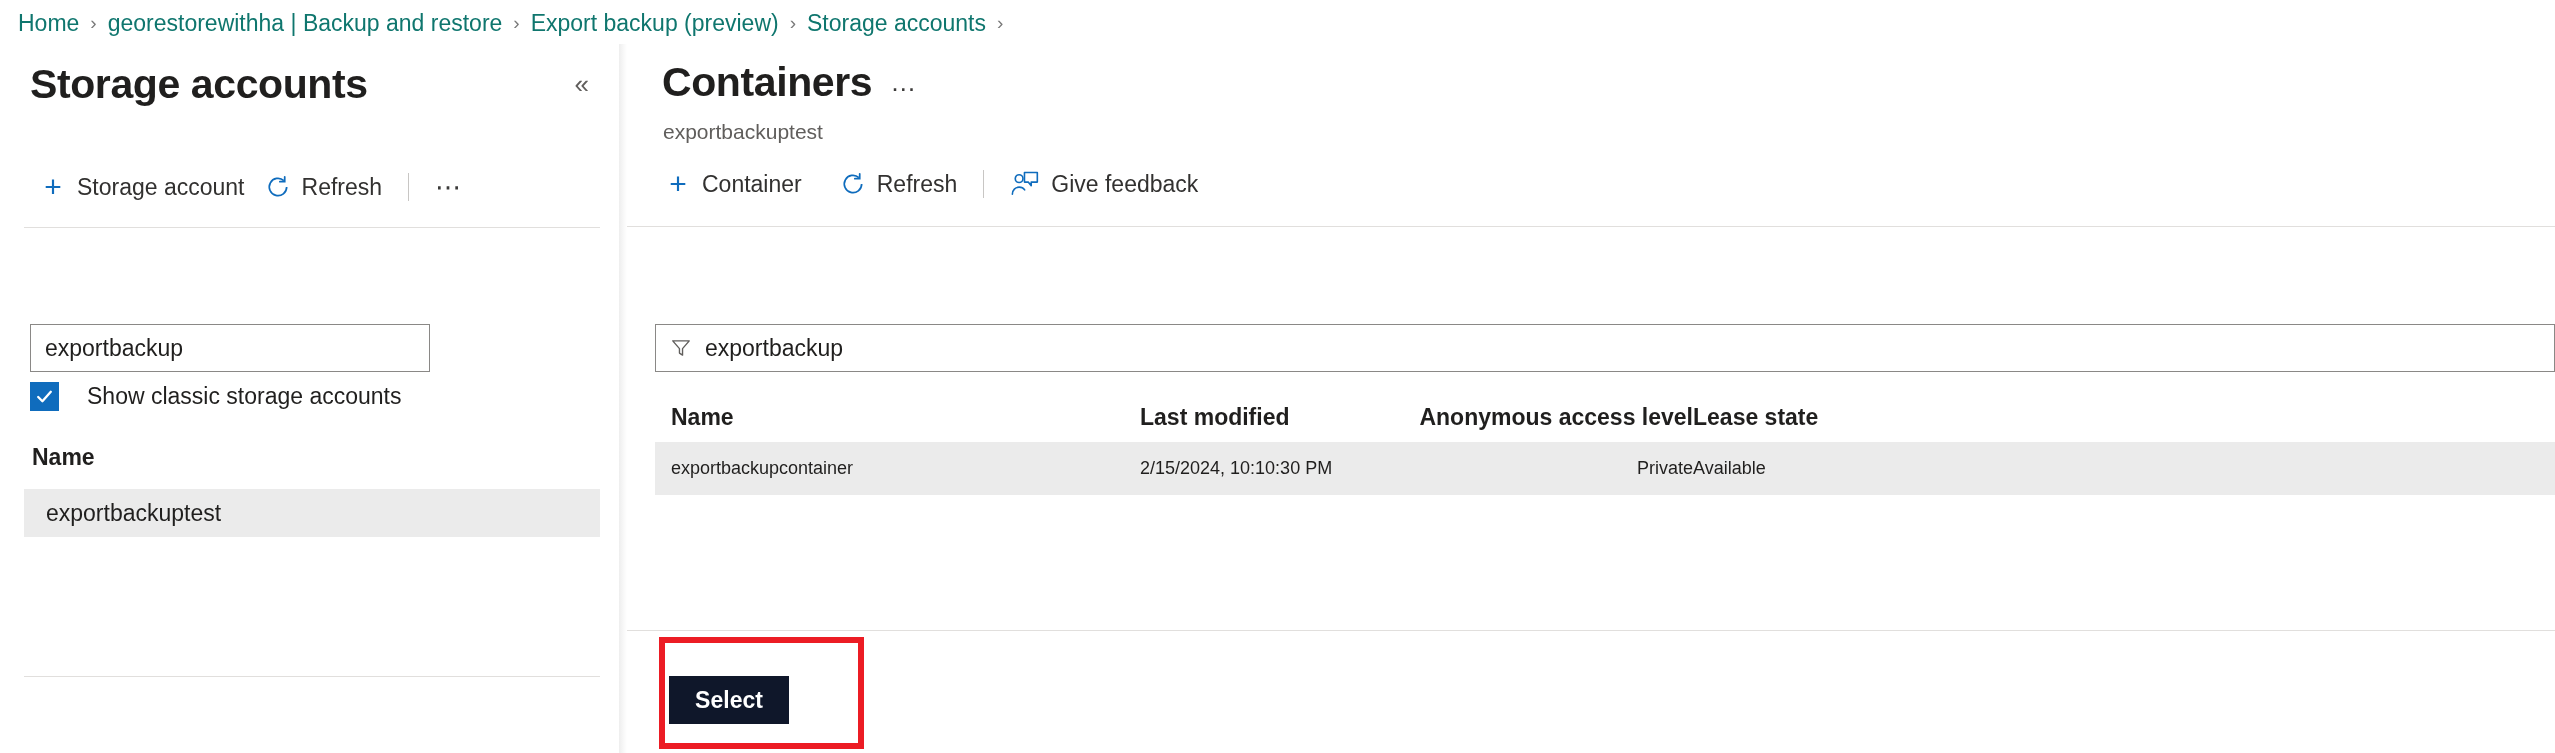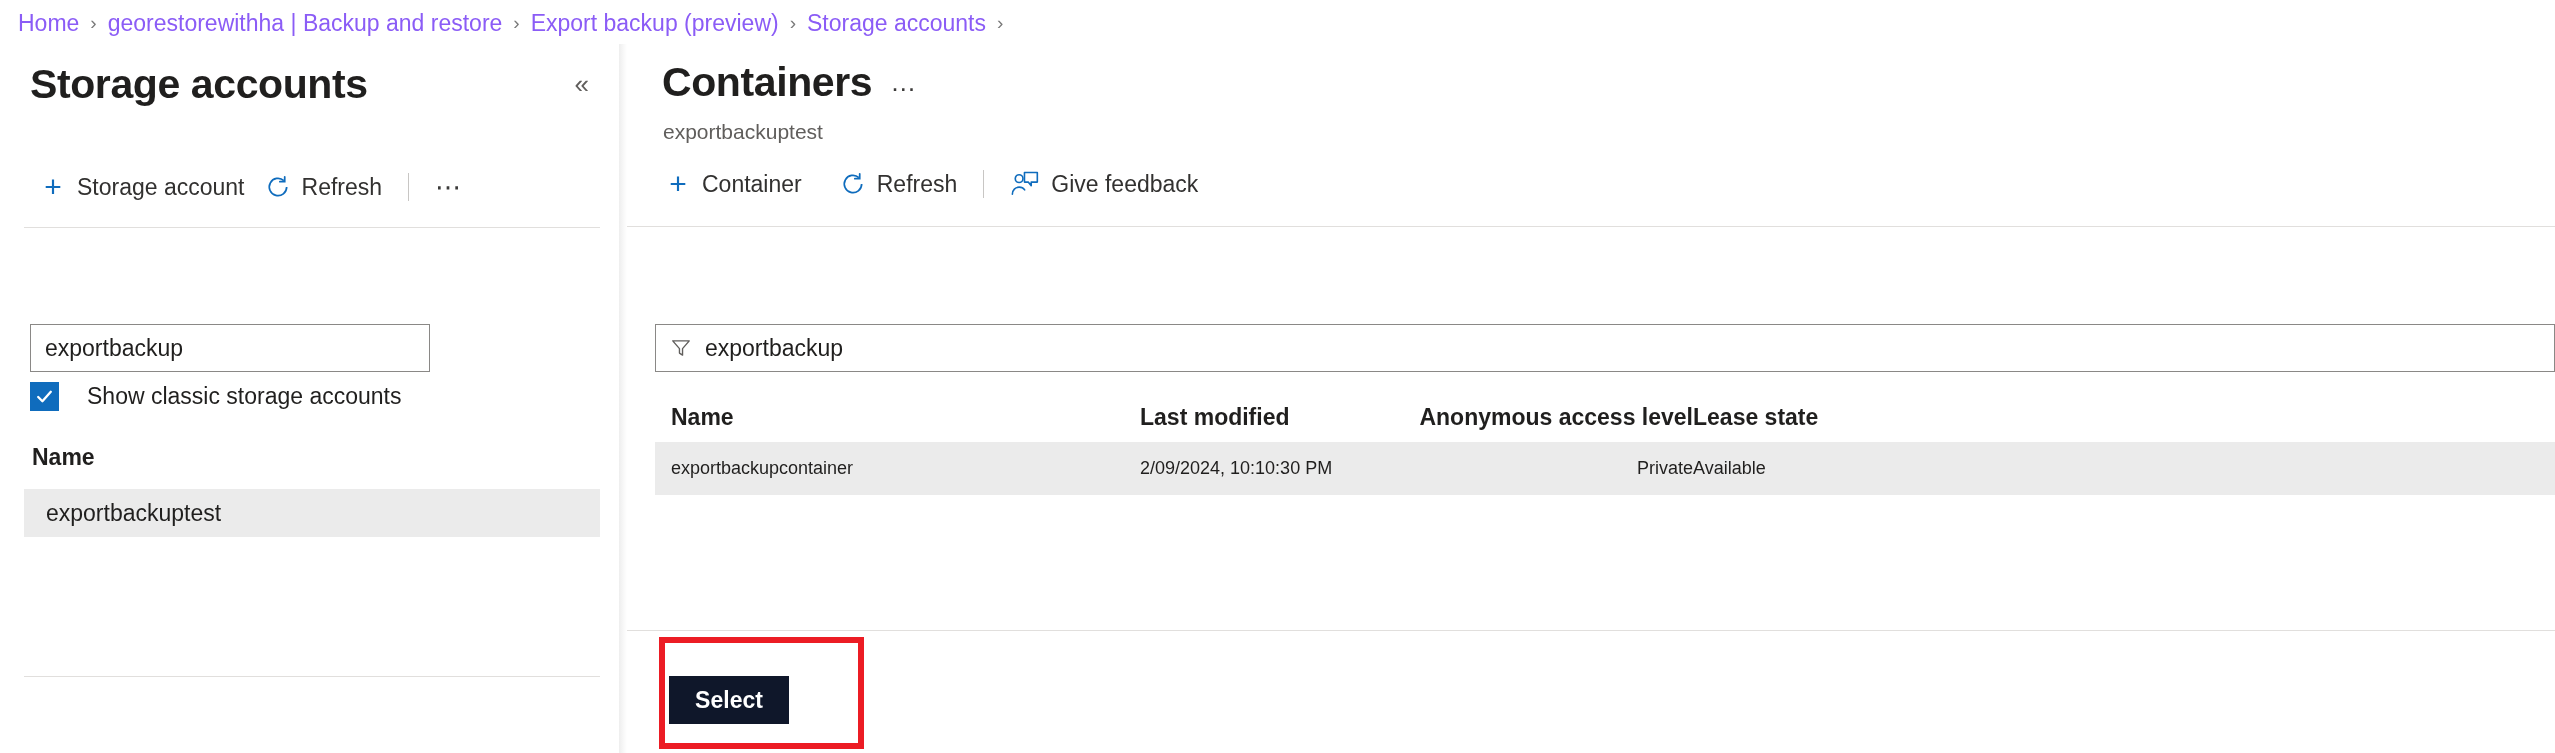--- a/index.html
+++ b/index.html
@@ -13,21 +13,21 @@
   }
   #root { position: relative; width: 2555px; height: 753px; background: #fff; }
 
   
   .breadcrumb {
     position: absolute; left: 18px; top: 8px;
     height: 30px; display: flex; align-items: center;
     font-size: 23px; line-height: 30px;
     white-space: nowrap;
   }
-  .crumb { color: #8b5cf6; cursor: pointer; }
+  .crumb { color: #0f766e; cursor: pointer; }
   .crumb-sep {
     color: #7a7a7a; font-size: 19px; margin: 0 11px;
     font-family: "Liberation Sans", sans-serif;
   }
 
   
   .left-blade {
     position: absolute; left: 0; top: 44px;
     width: 627px; height: 709px;
     background: #ffffff;
@@ -291,21 +291,21 @@
 
     <div class="grid">
       <div class="grid-head">
         <span class="c0">Name</span>
         <span class="c1">Last modified</span>
         <span class="c2">Anonymous access level</span>
         <span class="c3">Lease state</span>
       </div>
       <div class="grid-row">
         <span class="c0">exportbackupcontainer</span>
-        <span class="c1">2/09/2024, 10:10:30 PM</span>
+        <span class="c1">2/15/2024, 10:10:30 PM</span>
         <span class="c2">Private</span>
         <span class="c3">Available</span>
       </div>
     </div>
   </section>
 
   <div class="bottom-bar">
     <button class="select-btn">Select</button>
   </div>
 

